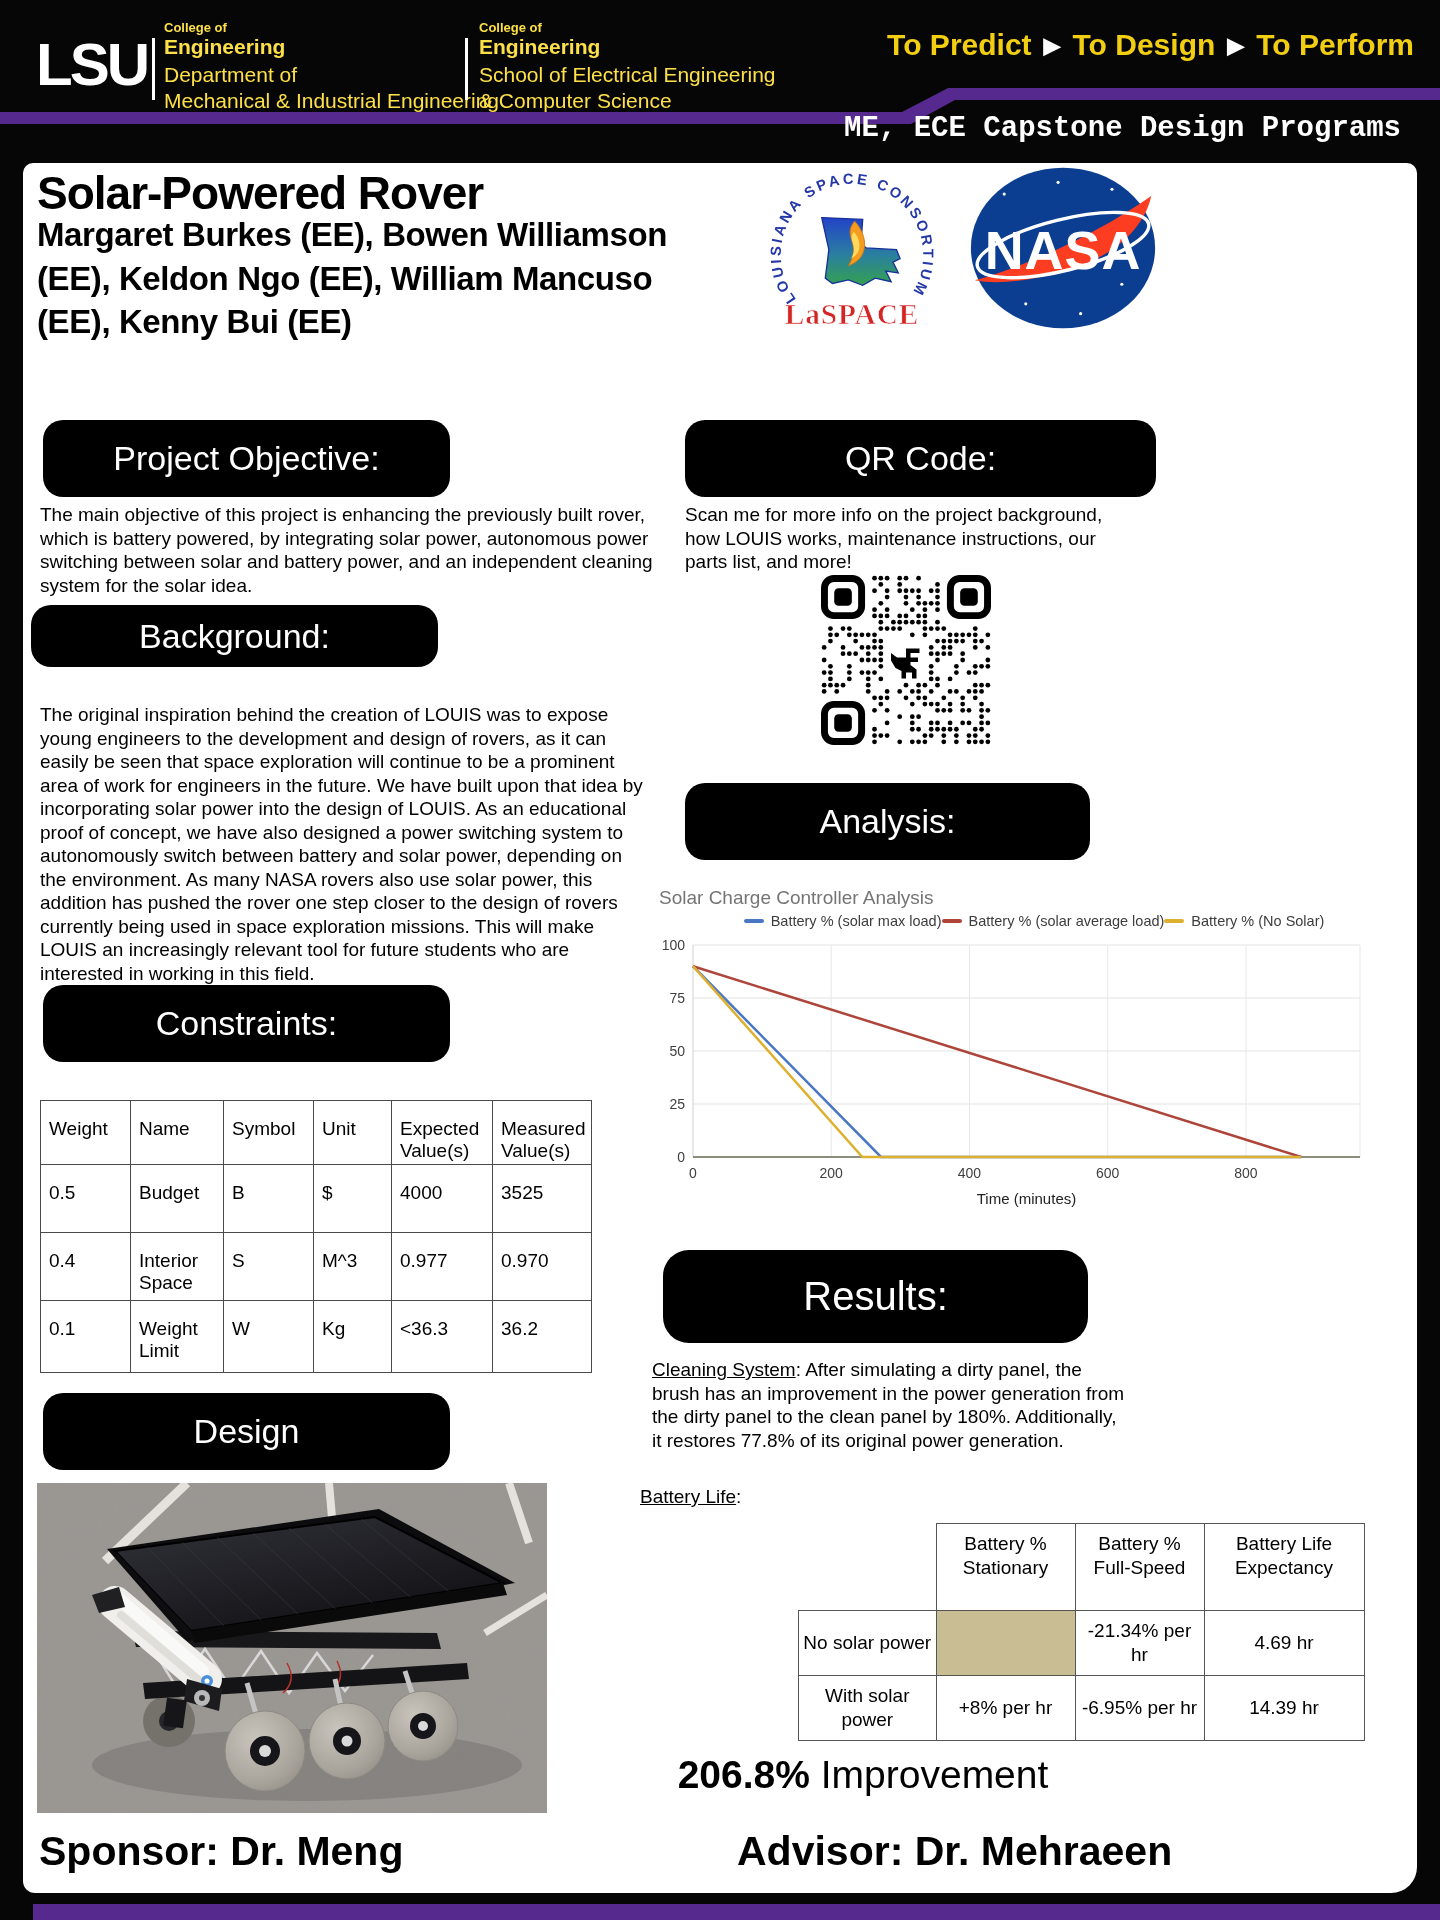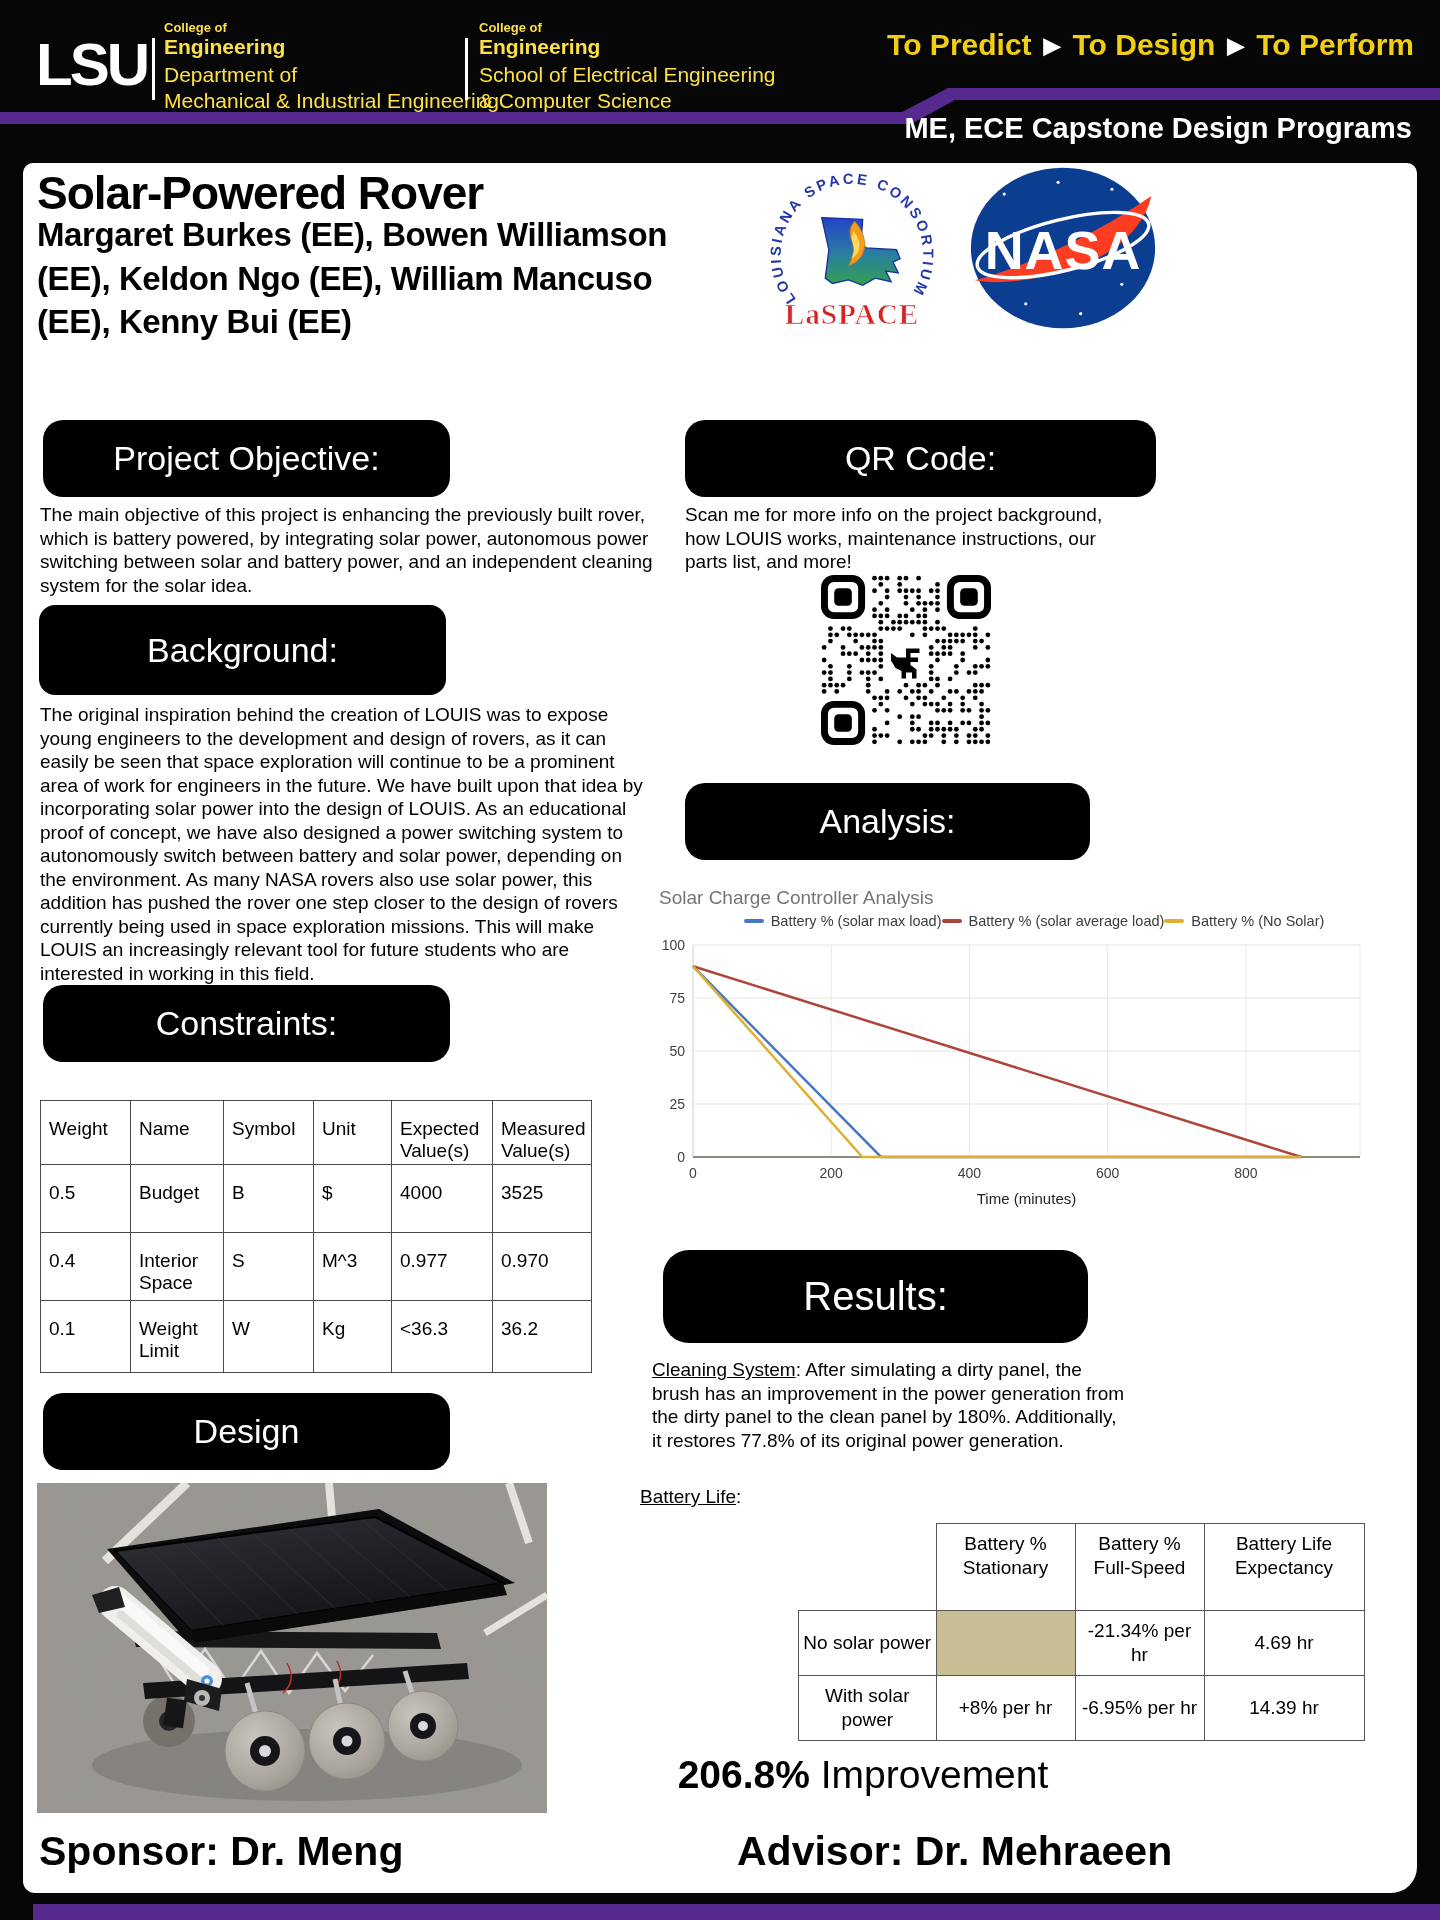--- a/index.html
+++ b/index.html
@@ -11,34 +11,34 @@
   .lsu-word{left:36px;top:30px;font-size:60px;font-weight:800;color:#fff;letter-spacing:-3px;}
   .hdr-vline{width:3px;height:62px;background:#fff;top:38px;}
   .v1{left:152px;} .v2{left:465px;}
   .unit{color:#fde047;top:21px;line-height:1;}
   .u1{left:164px;} .u2{left:479px;}
   .unit .college{font-size:13px;font-weight:700;margin:0 0 2px 0;}
   .unit .uname{font-size:21px;font-weight:700;margin:0 0 7px 0;}
   .unit .dline{font-size:21px;font-weight:400;margin:0 0 5px 0;}
   .motto{right:26px;top:28px;font-size:30px;font-weight:700;color:#f2ce12;white-space:nowrap;}
   .motto .sep{color:#fff;font-size:22px;margin:0 12px;position:relative;top:-2px;}
-  .program{right:28px;top:112px;font-size:29px;font-weight:700;color:#fff;white-space:nowrap;}
+  .program{right:39px;top:112px;font-size:29px;font-weight:700;color:#fff;white-space:nowrap;font-family:Liberation Mono, monospace;}
 
   
   #panel{left:23px;top:163px;width:1394px;height:1730px;background:#fff;
          border-radius:10px 10px 26px 12px;}
 
   .title{left:14px;top:3px;font-size:46px;font-weight:800;letter-spacing:-1px;}
   .authors{left:14px;top:50px;width:695px;font-size:33px;font-weight:700;line-height:1.32;letter-spacing:-0.4px;}
 
   
   .pill{background:#000;color:#fff;display:flex;align-items:center;justify-content:center;
         border-radius:20px;font-size:34px;font-weight:400;}
   .pill-obj{left:20px;top:257px;width:407px;height:77px;}
-  .pill-bg{left:16px;top:442px;width:407px;height:90px;border-radius:16px;}
+  .pill-bg{left:8px;top:442px;width:407px;height:62px;}
   .pill-con{left:20px;top:822px;width:407px;height:77px;}
   .pill-des{left:20px;top:1230px;width:407px;height:77px;}
   .pill-qr{left:662px;top:257px;width:471px;height:77px;}
   .pill-ana{left:662px;top:620px;width:405px;height:77px;}
   .pill-res{left:640px;top:1087px;width:425px;height:93px;border-radius:26px;font-size:40px;}
 
   .para{font-size:19px;line-height:23.5px;}
   .p-obj{left:17px;top:340px;width:618px;}
   .p-bg{left:17px;top:540px;width:605px;}
   .p-qr{left:662px;top:340px;width:425px;}

